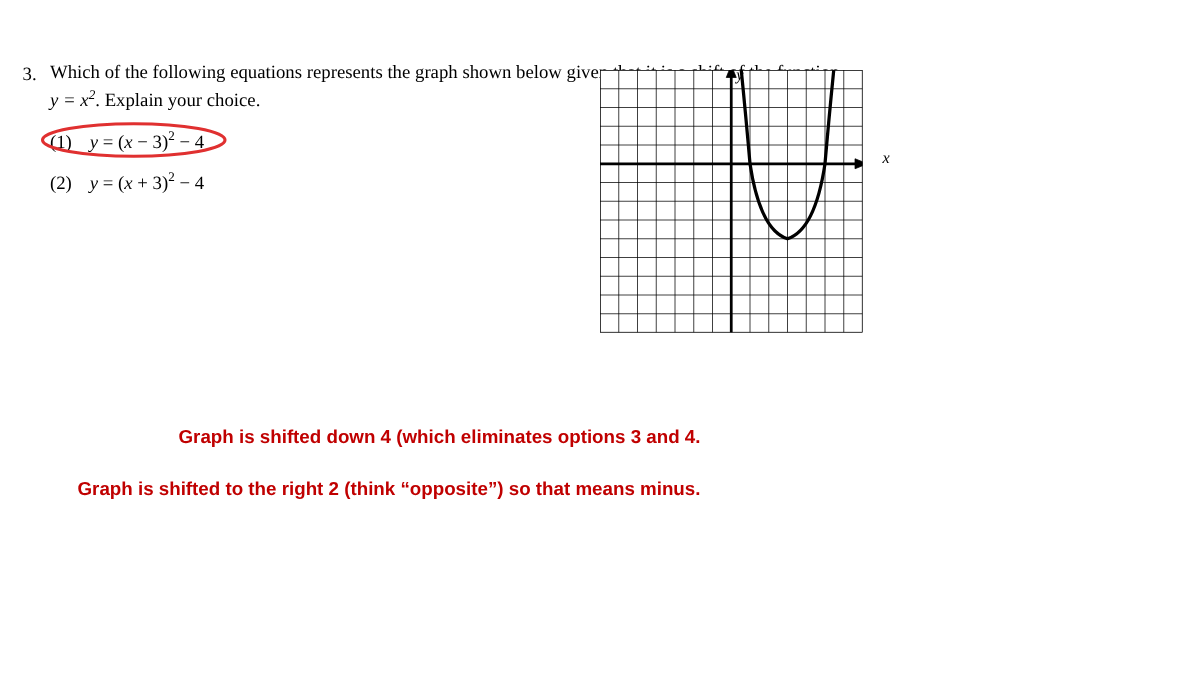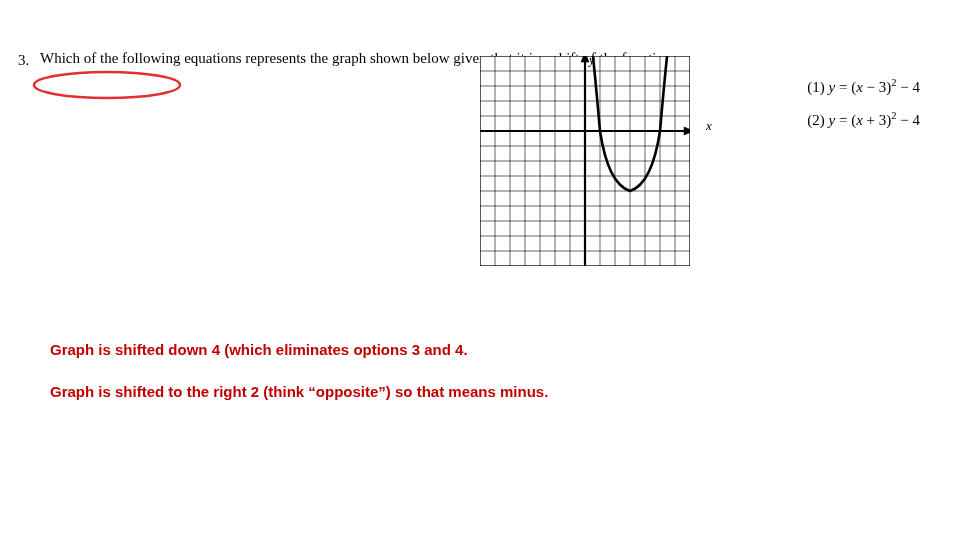--- a/index.html
+++ b/index.html
@@ -35,21 +35,20 @@
   }
   .question-line2 .eq {
     font-style: italic;
   }
   .options {
     margin-top: 10px;
   }
   .opt {
     position: relative;
     margin: 0 0 14px 0;
-    text-align: right;
   }
   .opt .label {
     display: inline-block;
     width: 28px;
   }
   .opt .form {
     font-style: normal;
   }
   .opt .form i { font-style: italic; }
   sup { font-size: 0.7em; vertical-align: super; }
@@ -87,30 +86,34 @@
     position: absolute;
     left: 50px;
     top: 340px;
     font-family: Arial, Helvetica, sans-serif;
     font-size: 15px;
     font-weight: bold;
     color: #c00000;
     line-height: 1.3;
   }
   .explain p {
-    margin: 0 0 22px 0;
+    margin: 0 0 22px 12px;
+    text-align: right;
   }
 </style>
 </head>
 <body>
 
 <div class="page">
   <div class="problem">
     <span class="num">3.</span>
     <p class="question-line1">Which of the following equations represents the graph shown below given that it is a shift of the function</p>
+    <p class="question-line2">
+      <span class="eq"><i>y</i> = <i>x</i><sup>2</sup></span><span>.   Explain your choice.</span>
+    </p>
 
     <div class="options">
       <div class="opt">
         <svg class="circle" viewBox="0 0 155 32">
           <ellipse cx="77" cy="16" rx="73" ry="13" fill="none" stroke="#e03030" stroke-width="2.5"></ellipse>
         </svg>
         <span class="label">(1)</span>
         <span class="form"><i>y</i> = (<i>x</i> − 3)<sup>2</sup> − 4</span>
       </div>
       <div class="opt">

